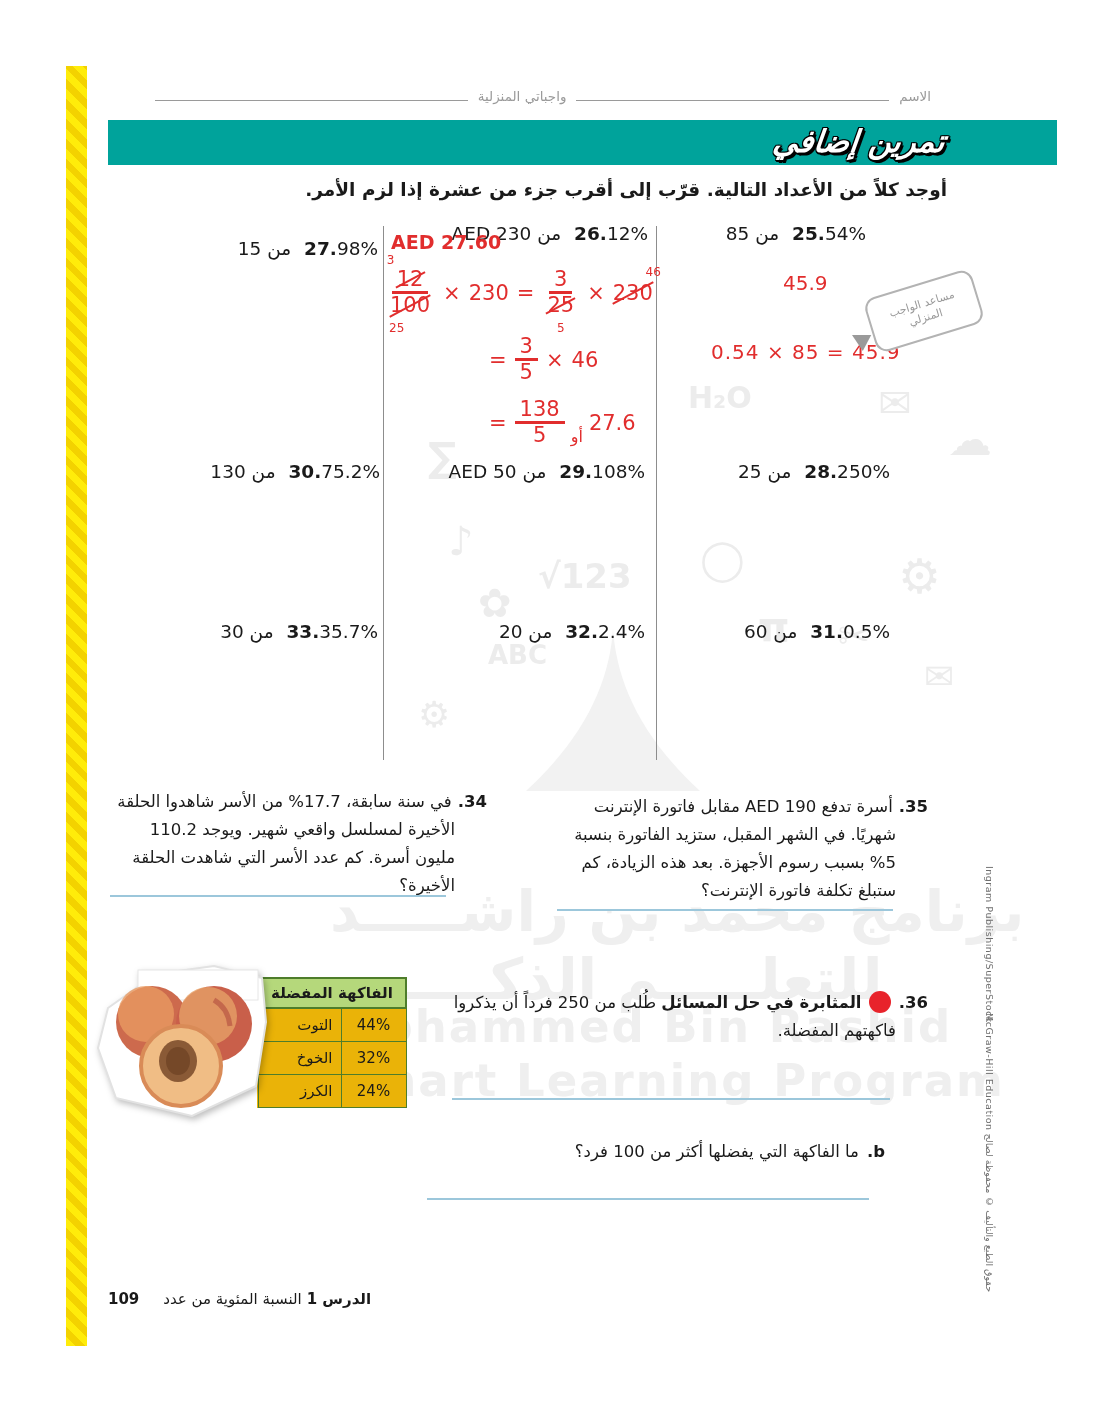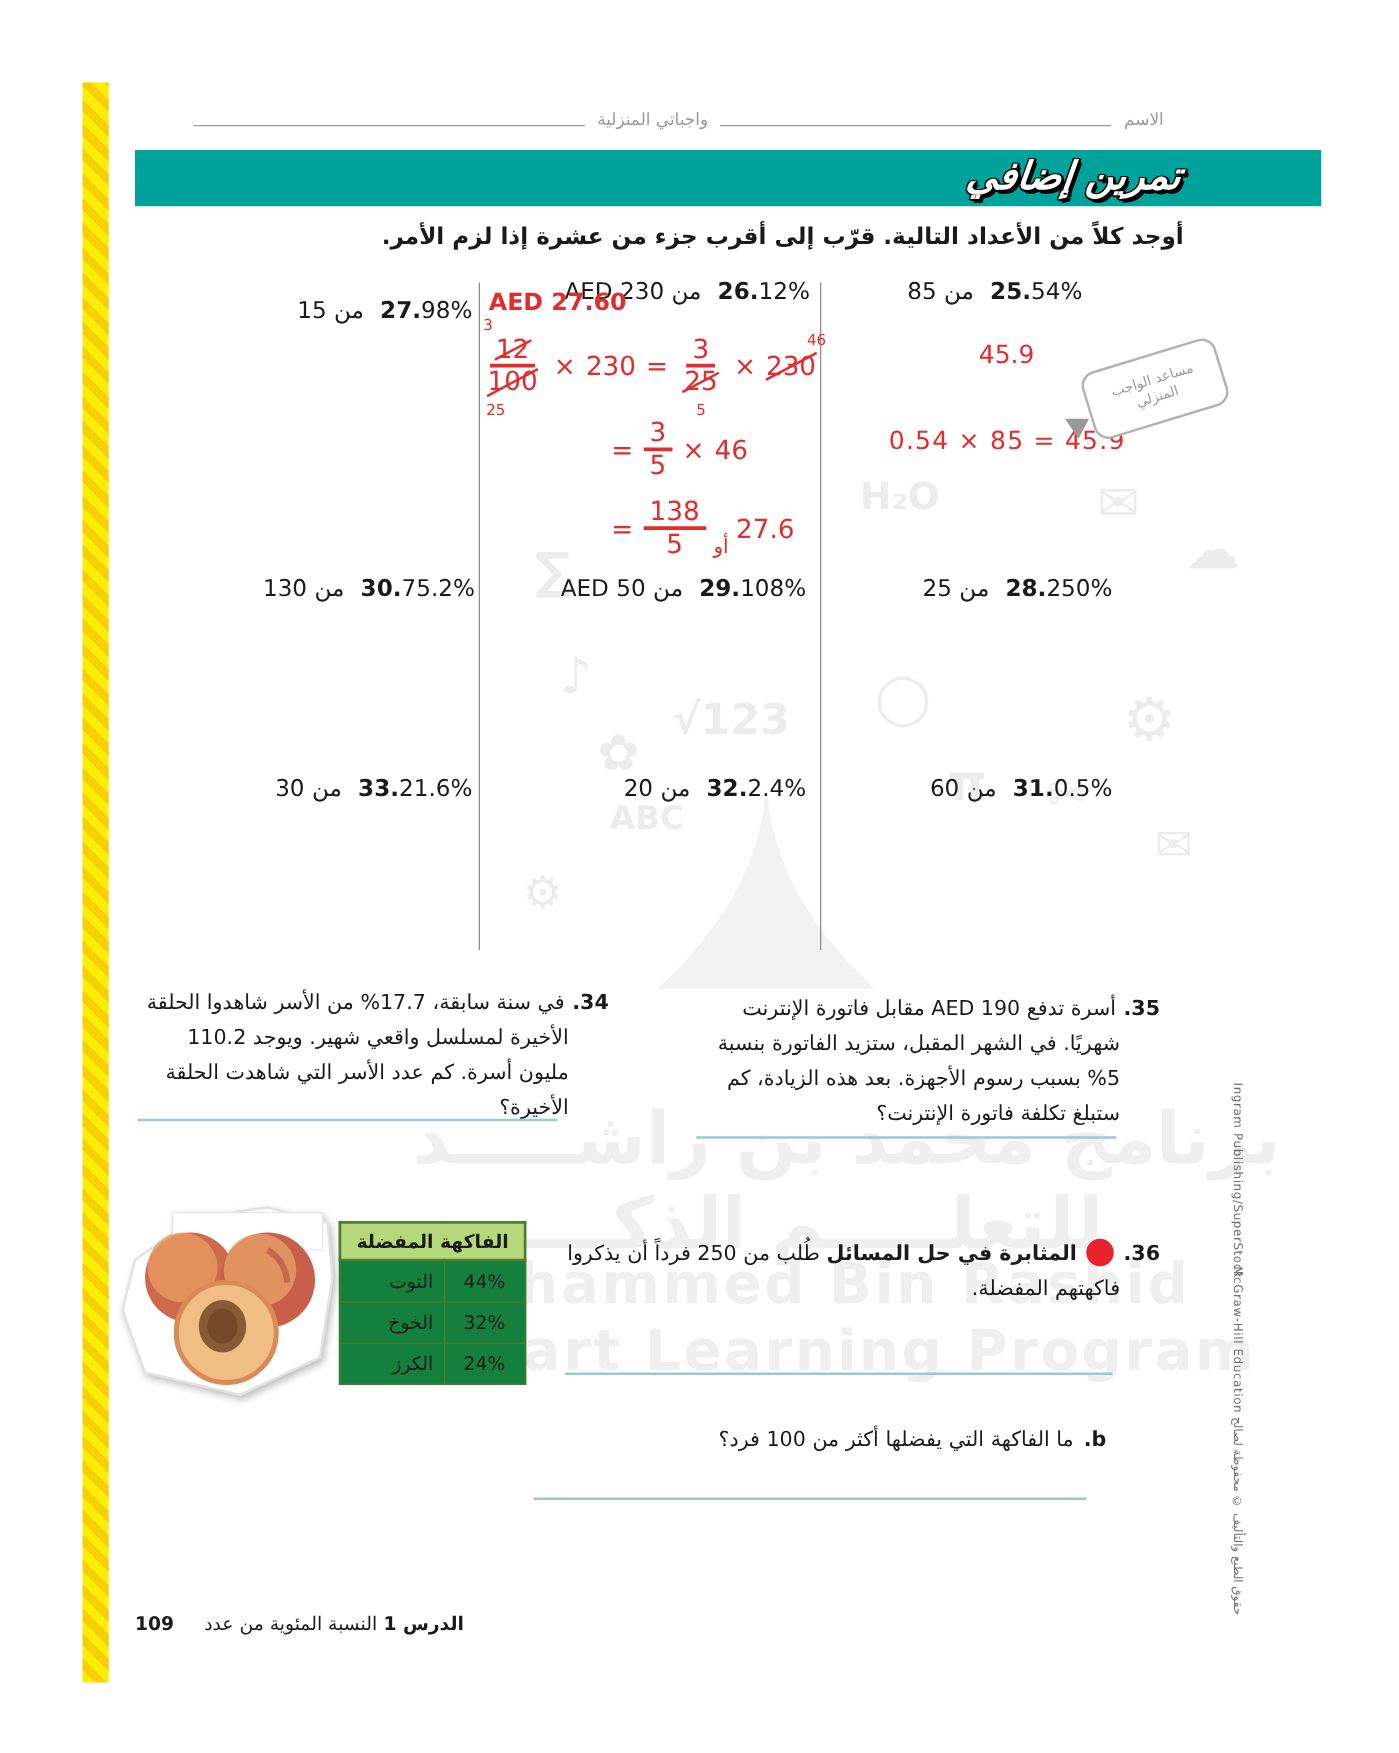--- a/index.html
+++ b/index.html
@@ -112,23 +112,23 @@
     width:22px; height:22px; border-radius:50%; background:#E8232B; color:#fff;
     font-size:9px; font-weight:bold; vertical-align:middle; margin:0 2px 3px 2px;
   }
   .p36a{right:229px; top:1042px; width:462px;}
   .p36b{right:234px; top:1138px; width:462px;}
   .latin-mark{font-weight:bold; margin-left:8px;}
   .ans36a-line{right:229px; top:1098px; width:438px;}
   .ans36b-line{right:250px; top:1198px; width:442px;}
   
   .fruit-table{
-    left:271px; top:977px; width:150px; z-index:2;
+    left:257px; top:977px; width:150px; z-index:2;
     border-collapse:collapse; direction:ltr;
-    font-size:15px; background:#15803d;
+    font-size:15px; background:#eab308;
   }
   .fruit-table th{
     background:#B5D87B; border:2px solid #4E7D2B; font-weight:bold;
     padding:5px 4px; text-align:center; direction:rtl;
   }
   .fruit-table td{border:1.5px solid #4E7D2B; padding:7px 8px;}
   .fruit-table td.flabel{text-align:right; direction:rtl; width:66px;}
   .fruit-table td.fval{text-align:center;}
   
   .peaches{left:96px; top:964px; width:174px; height:156px; z-index:2;
@@ -189,21 +189,21 @@
   <div class="abs vdiv vdiv2"></div>
 
   <div class="abs prob p25"><b>25.</b><span>54% من 85</span></div>
   <div class="abs prob p26"><b>26.</b><span>12% من AED 230</span></div>
   <div class="abs prob p27"><b>27.</b><span>98% من 15</span></div>
   <div class="abs prob p28"><b>28.</b><span>250% من 25</span></div>
   <div class="abs prob p29"><b>29.</b><span>108% من AED 50</span></div>
   <div class="abs prob p30"><b>30.</b><span>75.2% من 130</span></div>
   <div class="abs prob p31"><b>31.</b><span>0.5% من 60</span></div>
   <div class="abs prob p32"><b>32.</b><span>2.4% من 20</span></div>
-  <div class="abs prob p33"><b>33.</b><span>21.6% من 30</span></div>
+  <div class="abs prob p33"><b>33.</b><span>35.7% من 30</span></div>
 
   <div class="abs red ans25">45.9</div>
   <div class="abs red work25">0.54 × 85 = 45.9</div>
 
   <div class="abs helper">مساعد الواجب المنزلي</div>
   <div class="abs helper-arrow"></div>
 
   <div class="abs red ans26">AED 27.60</div>
   <div class="abs red w26">
     <div class="w26-line">

